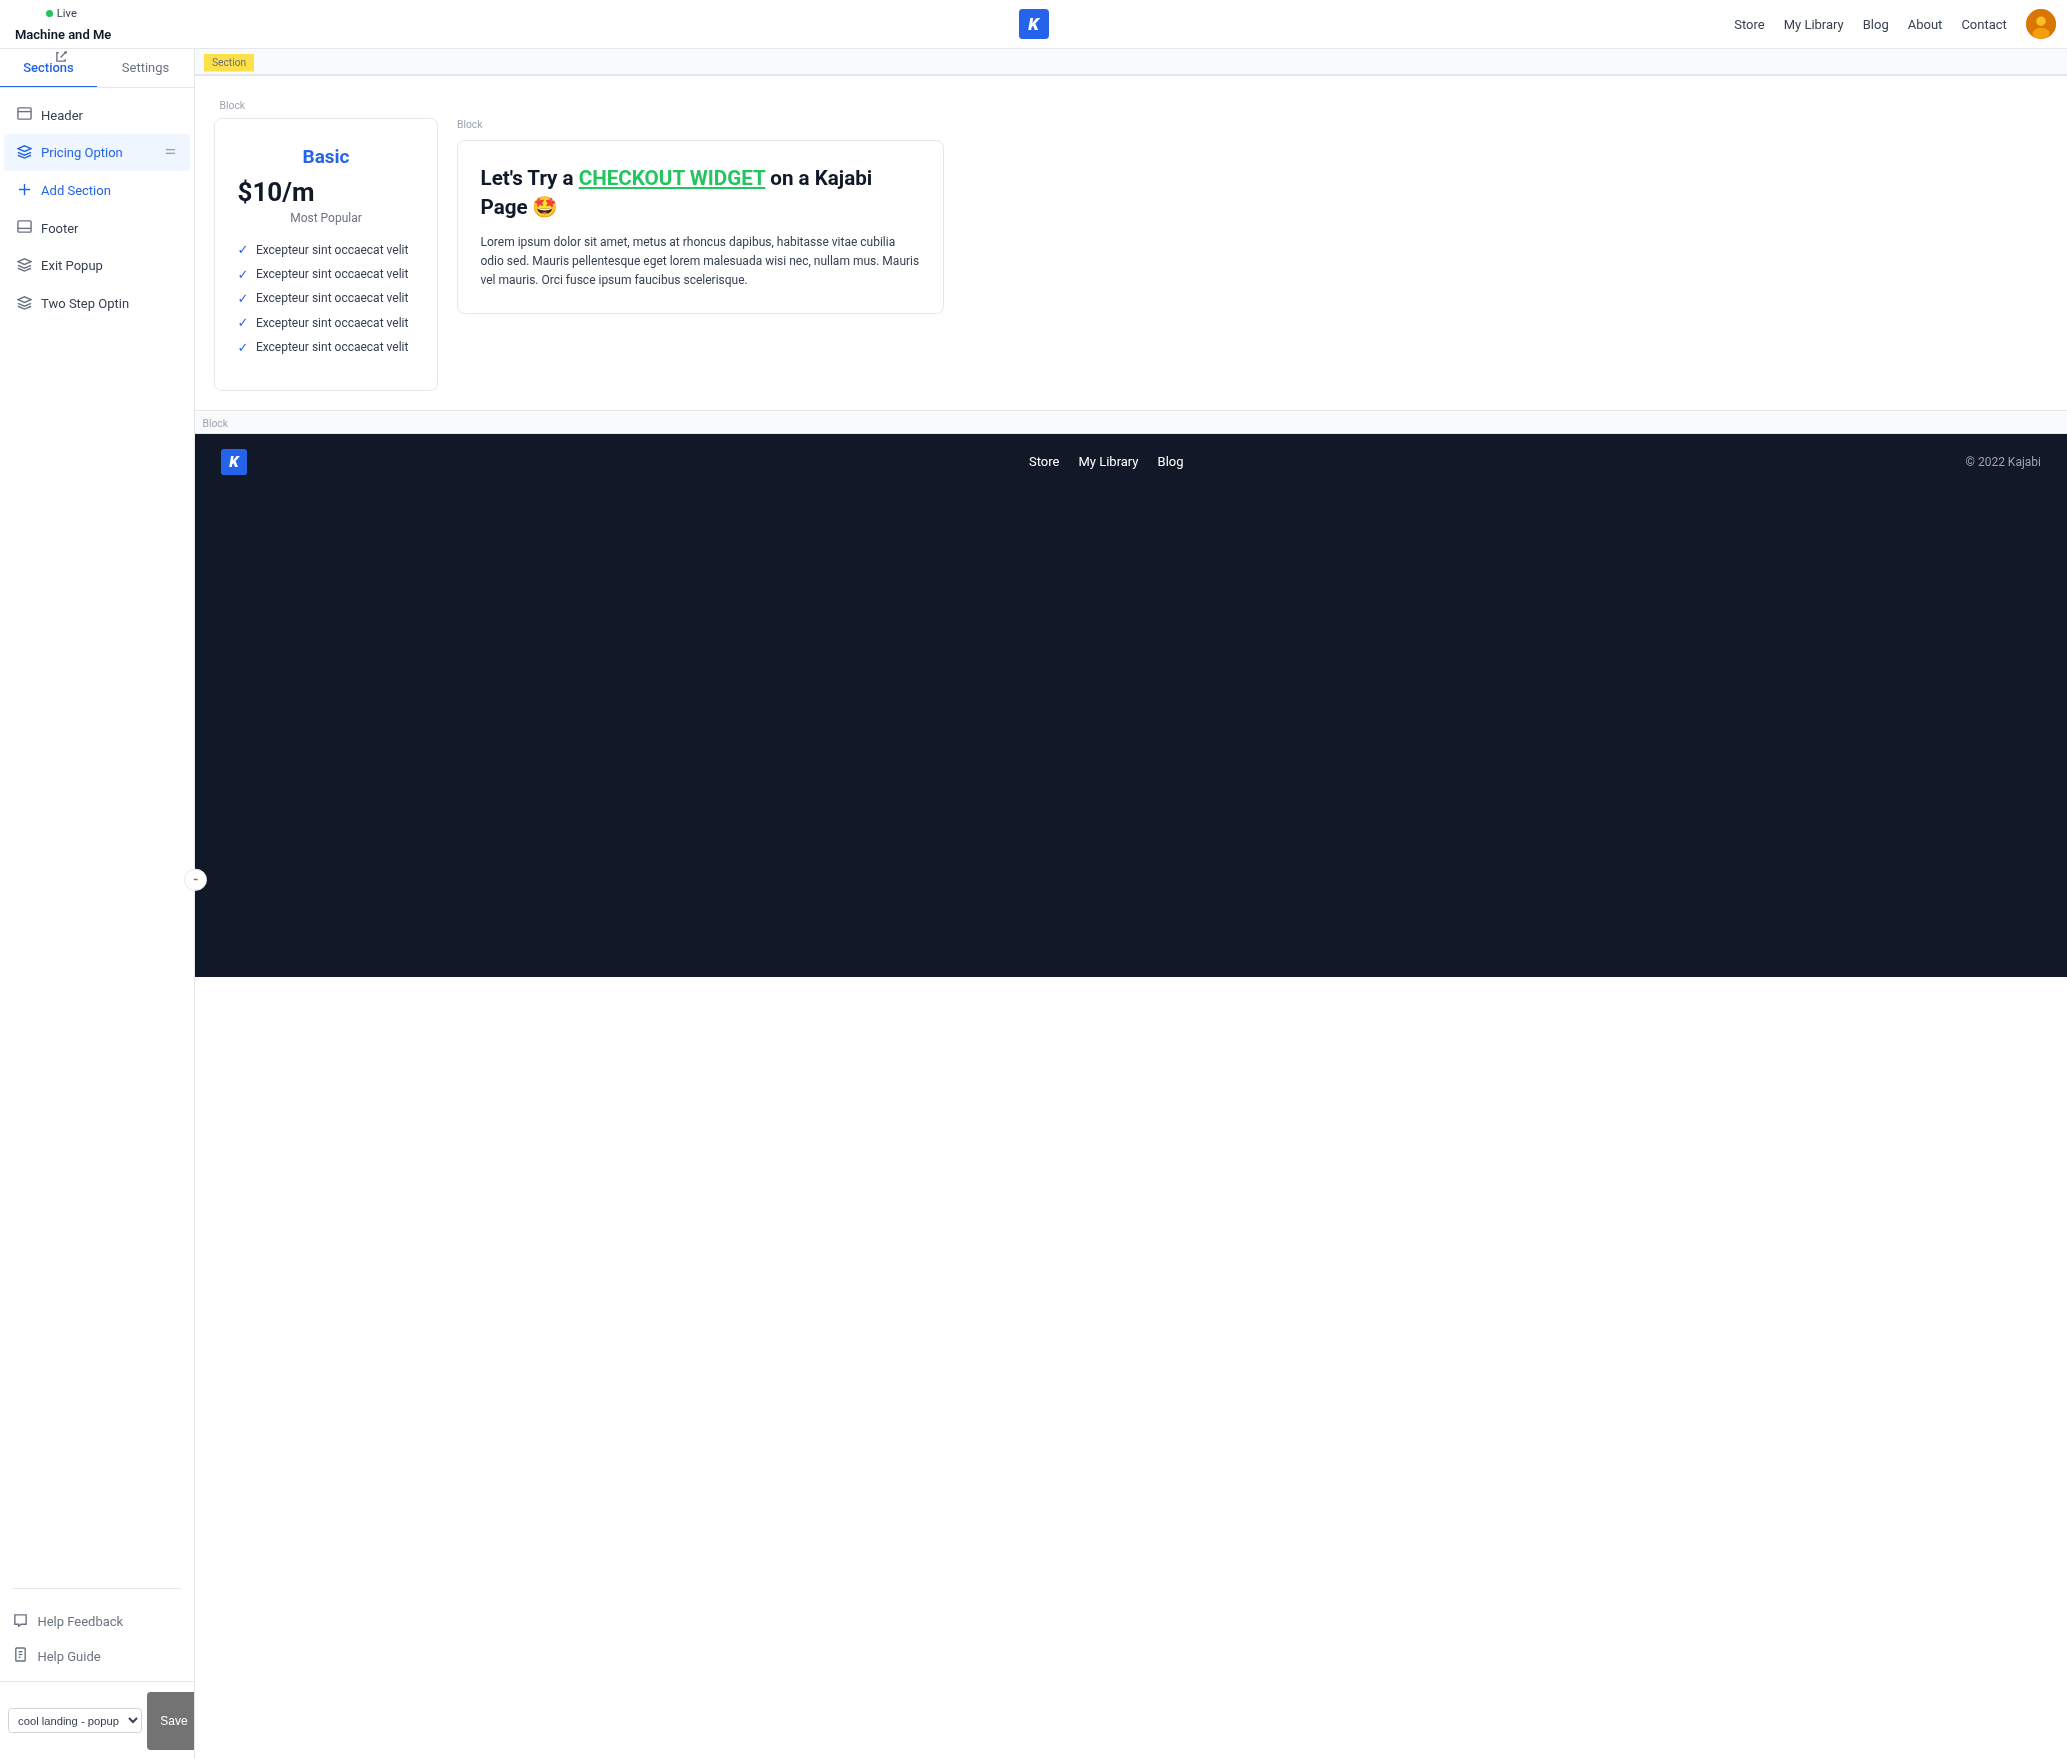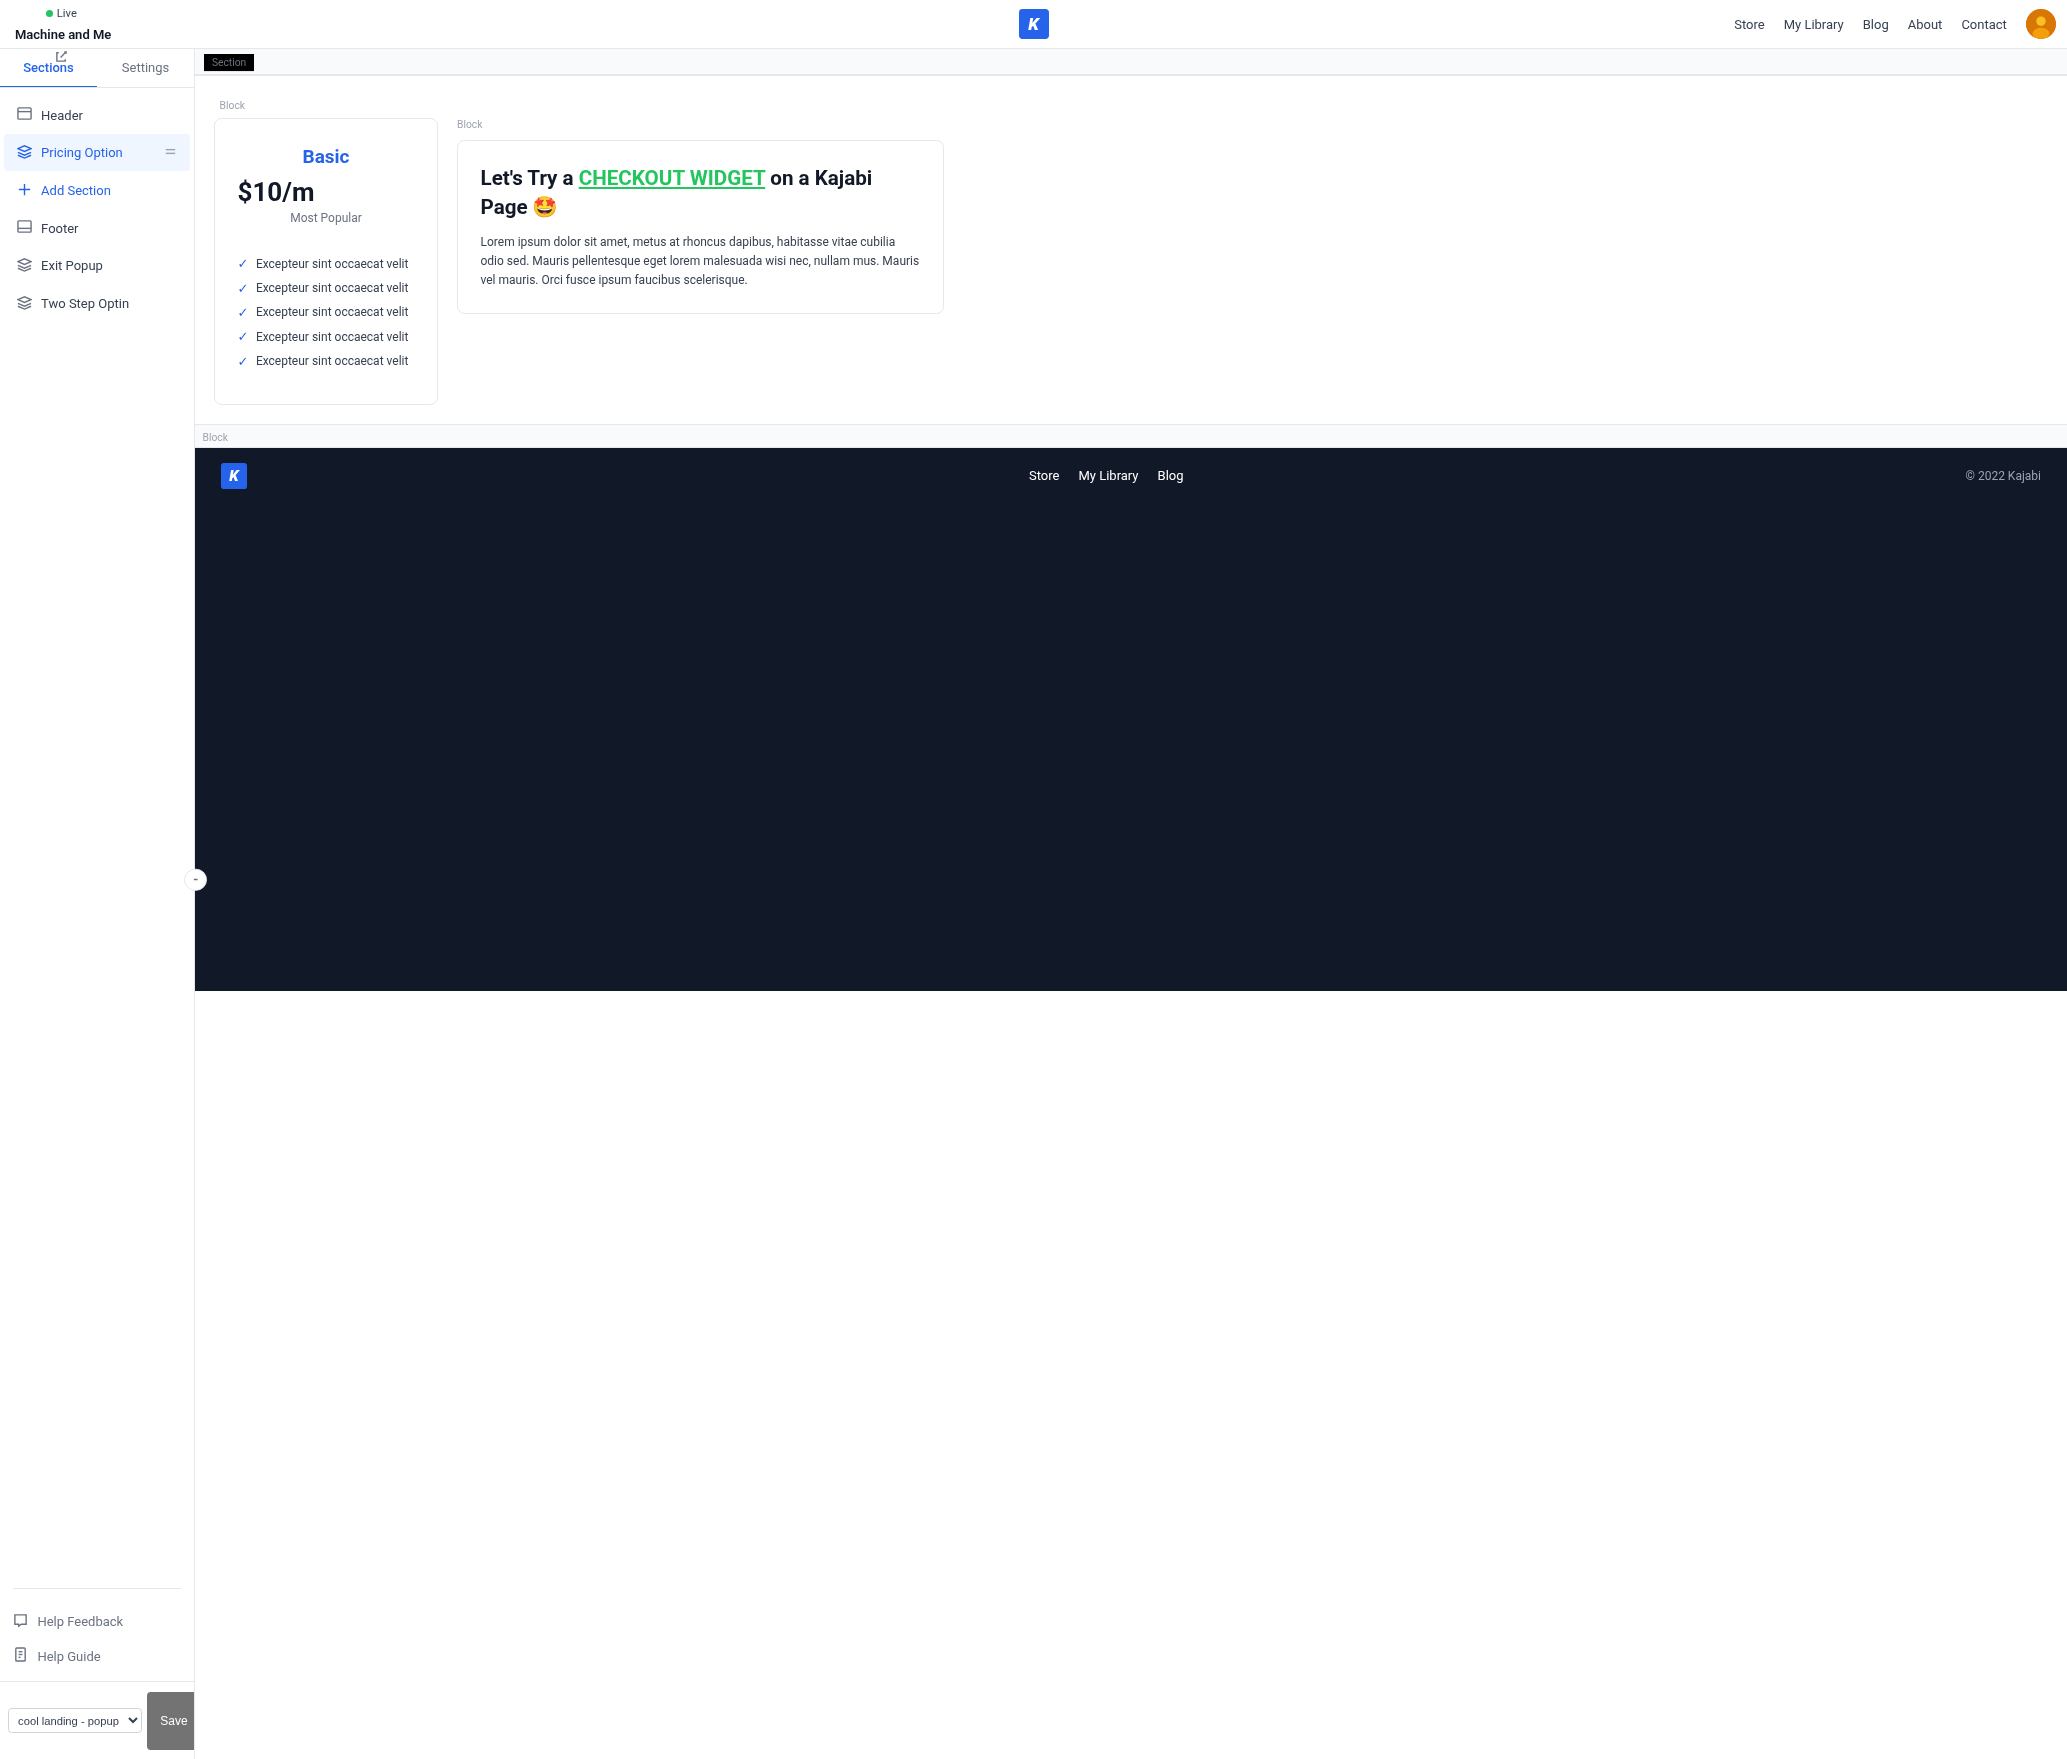--- a/index.html
+++ b/index.html
@@ -45,30 +45,30 @@
     
     .sidebar-footer-bar { border-top: 0.9px solid #e5e7eb; padding: 9.4px 7.5px; display: flex; align-items: center; gap: 5.6px; }
     .footer-select { flex: 1; font-size: 11.2px; border: 0.9px solid #d1d5db; border-radius: 3.7px; padding: 4.7px 5.6px; background: #fff; color: #374151; cursor: pointer; }
     .save-btn { background: #737373; color: #fff; border: none; border-radius: 3.7px; padding: 22px 13px; font-size: 12px; cursor: pointer; font-weight: 500; }
 
     
     .canvas-area { flex: 1; background: #111827; overflow-y: auto; position: relative; }
     .canvas-inner { background: #fff; min-height: 100%; }
 
     
-    .section-label { font-size: 10.3px; color: #6b7280; background: #000000; padding: 1.9px 7.5px; border-bottom: 0.9px solid #e5e7eb; display: inline-block; }
+    .section-label { font-size: 10.3px; color: #6b7280; background: #fde047; padding: 1.9px 7.5px; border-bottom: 0.9px solid #e5e7eb; display: inline-block; }
     .block-label { font-size: 10.3px; color: #6b7280; padding: 1.9px 5.6px; display: inline-block; }
 
     
     .pricing-section { padding: 19px; background: #fff; }
     .pricing-card-wrapper { display: flex; gap: 19px; align-items: flex-start; }
     .pricing-card { border: 0.9px solid #e5e7eb; border-radius: 7.5px; padding: 26px 22.5px; width: 224px; flex-shrink: 0; }
     .pricing-plan-name { font-size: 19px; font-weight: 700; color: #2563eb; text-align: center; margin-bottom: 9.4px; }
     .pricing-price { font-size: 26px; font-weight: 700; color: #111827; margin-bottom: 3.7px; }
-    .pricing-popular { font-size: 12px; color: #6b7280; text-align: center; margin-bottom: 31px; }
+    .pricing-popular { font-size: 12px; color: #6b7280; text-align: center; margin-bottom: 17px; }
     .pricing-feature { display: flex; align-items: center; gap: 7.5px; font-size: 12px; color: #374151; margin-bottom: 9.4px; }
     .check-icon { color: #2563eb; font-size: 13px; }
 
     
     .checkout-block { border: 0.9px solid #e5e7eb; border-radius: 7.5px; padding: 22.5px; flex: 1; max-width: 487px; }
     .checkout-title { font-size: 20.6px; font-weight: 700; color: #111827; margin-bottom: 11.2px; line-height: 1.4; }
     .checkout-link { color: #22c55e; text-decoration: underline; font-weight: 700; }
     .checkout-desc { font-size: 12px; color: #374151; line-height: 1.6; }
 
     

